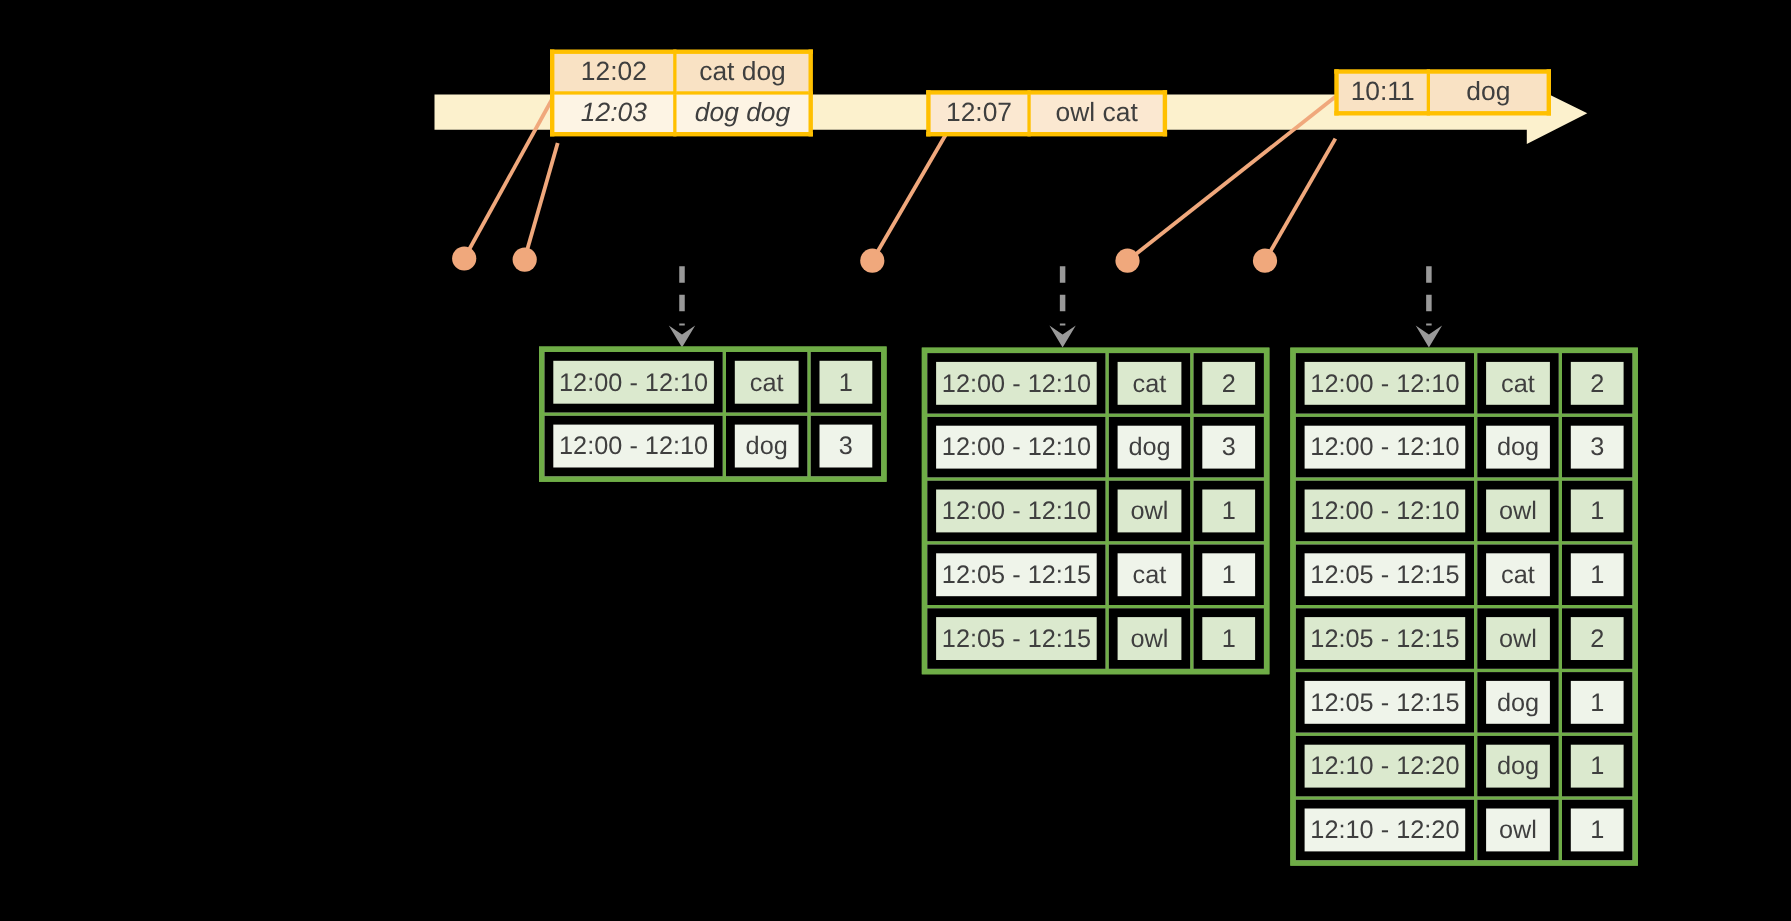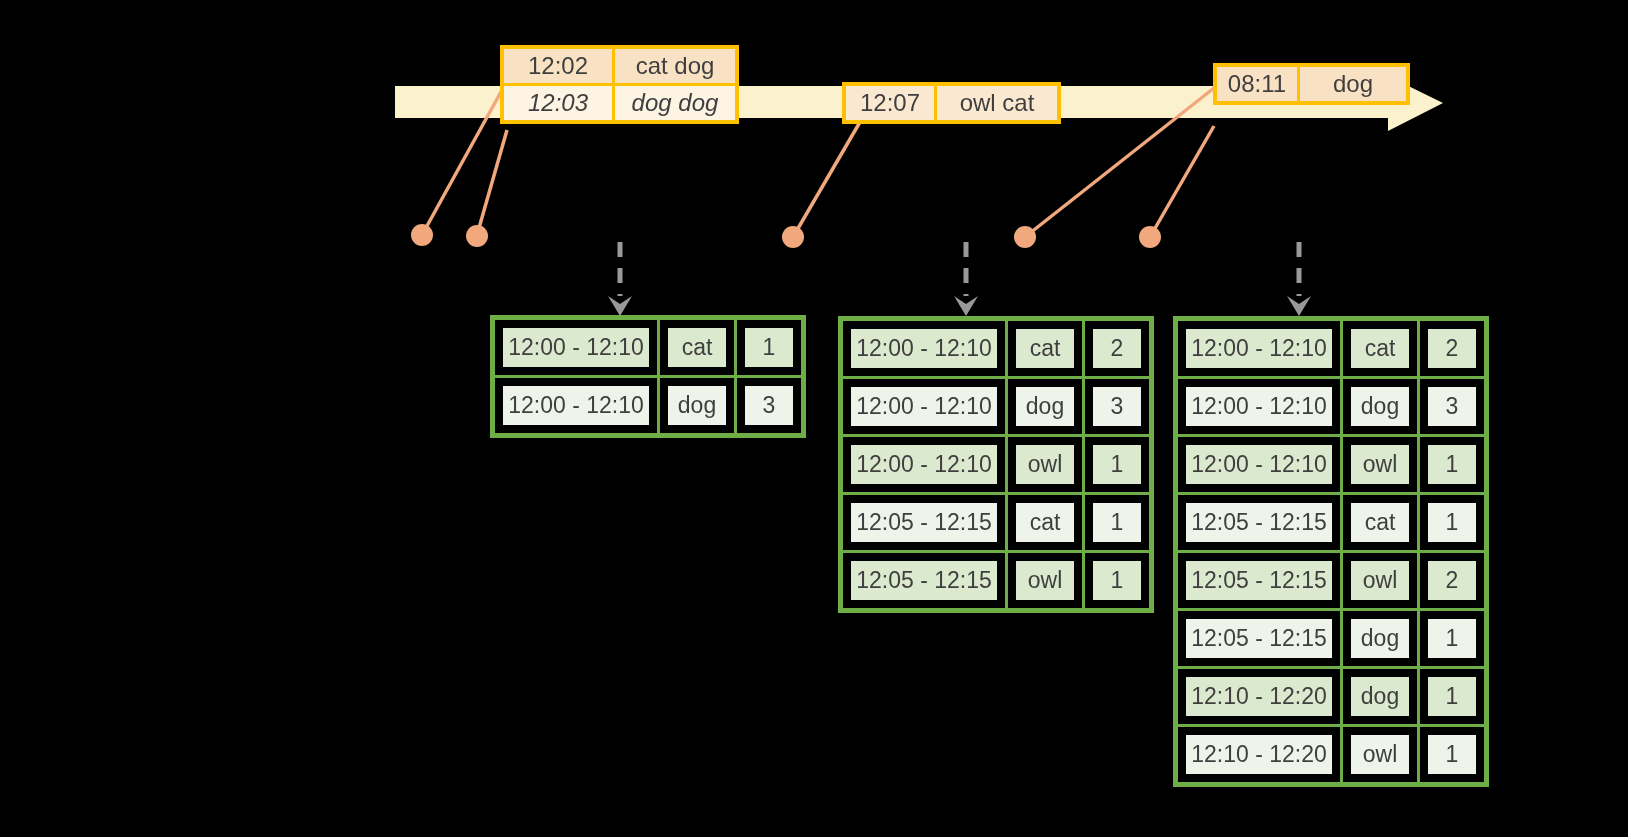--- a/index.html
+++ b/index.html
@@ -97,21 +97,21 @@
         <tr class="mid">
       <td class="c-time">12:07</td>
       <td class="c-words">owl cat</td>
     </tr>
   </tbody>
     </table>
 
   <table class="event-table et3">
     <tbody>
         <tr class="dark">
-      <td class="c-time">08:11</td>
+      <td class="c-time">10:11</td>
       <td class="c-words">dog</td>
     </tr>
   </tbody>
     </table>
 
   <table class="result-table rt1">
     <tbody>
         <tr class="dark">
       <td class="c-window">12:00 - 12:10</td>
       <td class="c-word">cat</td>

